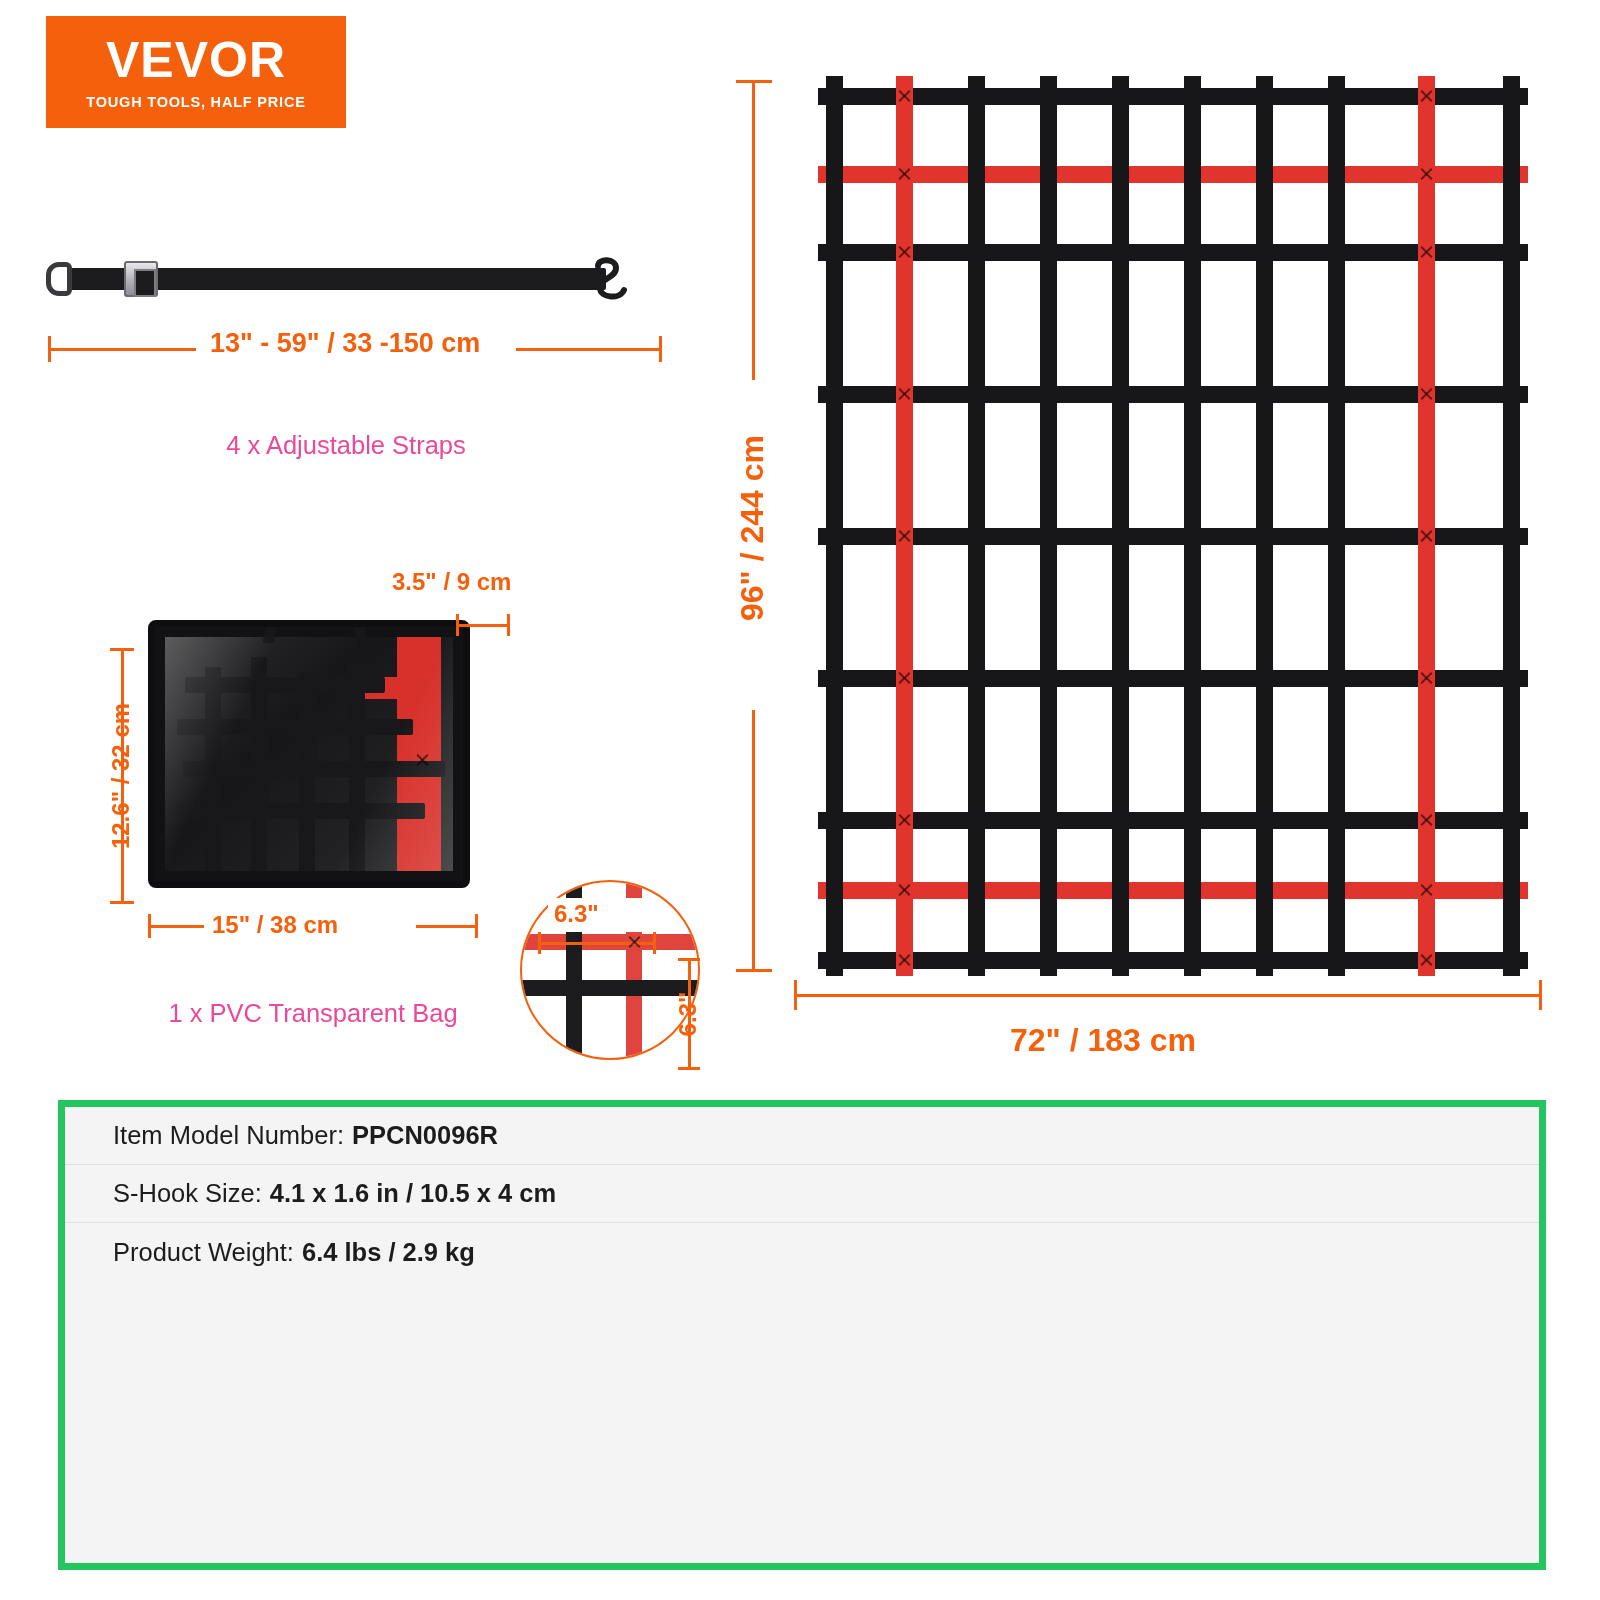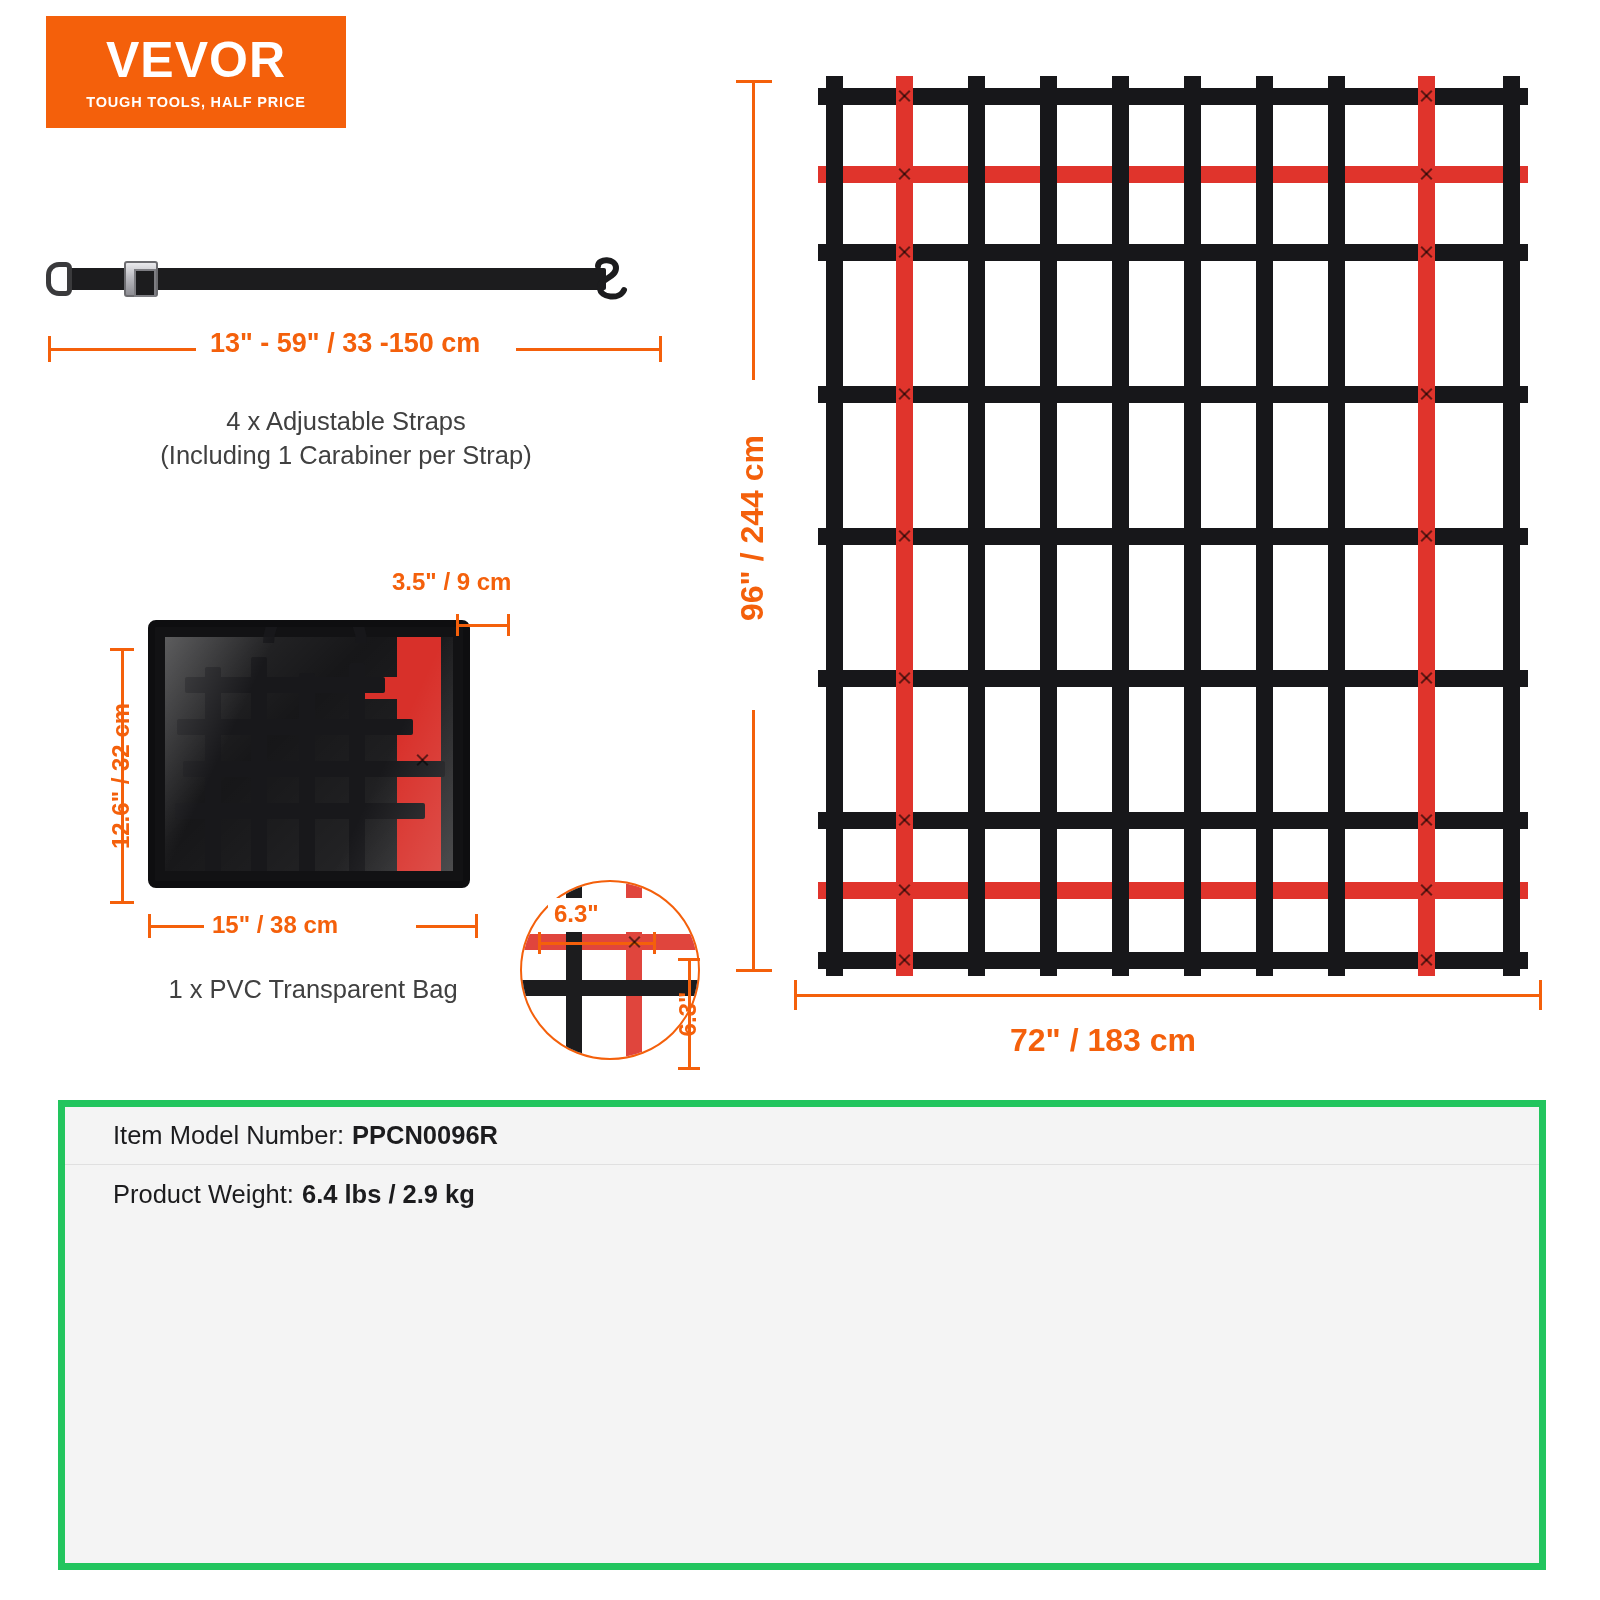--- a/index.html
+++ b/index.html
@@ -56,21 +56,21 @@
   .shook {
     position: absolute; left: 548px; top: 8px; width: 54px; height: 46px;
   }
 
   
   .dim {
     position: absolute; color: #f4600b; font-weight: bold;
     white-space: nowrap;
   }
   .caption {
-    position: absolute; color: #404040; white-space: nowrap; text-align: center;
+    position: absolute; color: #ec4899; white-space: nowrap; text-align: center; margin-top: 24px;
   }
 
   
   .hline { position: absolute; background: #f4600b; height: 3px; }
   .vline { position: absolute; background: #f4600b; width: 3px; }
   .cap-v { position: absolute; background: #f4600b; width: 3px; }
   .cap-h { position: absolute; background: #f4600b; height: 3px; }
 
   
   .strapdim-text {
@@ -184,21 +184,20 @@
   </div>
 
   <div class="hline" style="left:48px; top:348px; width:614px;"></div>
   <div class="cap-v" style="left:48px; top:336px; height:26px;"></div>
   <div class="cap-v" style="left:659px; top:336px; height:26px;"></div>
   <div style="position:absolute; left:196px; top:330px; width:320px; height:38px; background:#fff;"></div>
   <div class="dim strapdim-text">13" - 59" / 33 -150 cm</div>
 
   <div class="caption strap-caption">
     <span>4 x Adjustable Straps</span><br>
-    <span>(Including 1 Carabiner per Strap)</span>
   </div>
 
   <div class="bag">
     <div class="bag-handle"></div>
     <div class="bag-window">
       <div class="w-red" style="left:232px; top:0; width:44px; height:250px;"></div>
       <div class="w-red" style="left:190px; top:40px; width:48px; height:22px;"></div>
       <div class="w-h" style="left:20px; top:40px; width:200px;"></div>
       <div class="w-h" style="left:12px; top:82px; width:236px;"></div>
       <div class="w-h" style="left:18px; top:124px; width:262px;"></div>
@@ -305,18 +304,22 @@
   <div class="cap-v" style="left:794px; top:980px; height:30px;"></div>
   <div class="cap-v" style="left:1539px; top:980px; height:30px;"></div>
   <div class="dim" style="left:1010px; top:1022px; font-size:32px;">72" / 183 cm</div>
 
   <div class="specs">
     <div class="spec-row">
       <span class="spec-label">Item Model Number:</span>
       <span class="spec-value">PPCN0096R</span>
     </div>
     <div class="spec-row">
+      <span class="spec-label">S-Hook Size:</span>
+      <span class="spec-value">4.1 x 1.6 in / 10.5 x 4 cm</span>
+    </div>
+    <div class="spec-row">
       <span class="spec-label">Product Weight:</span>
       <span class="spec-value">6.4 lbs / 2.9 kg</span>
     </div>
   </div>
 
 </div>
 
 </body></html>

